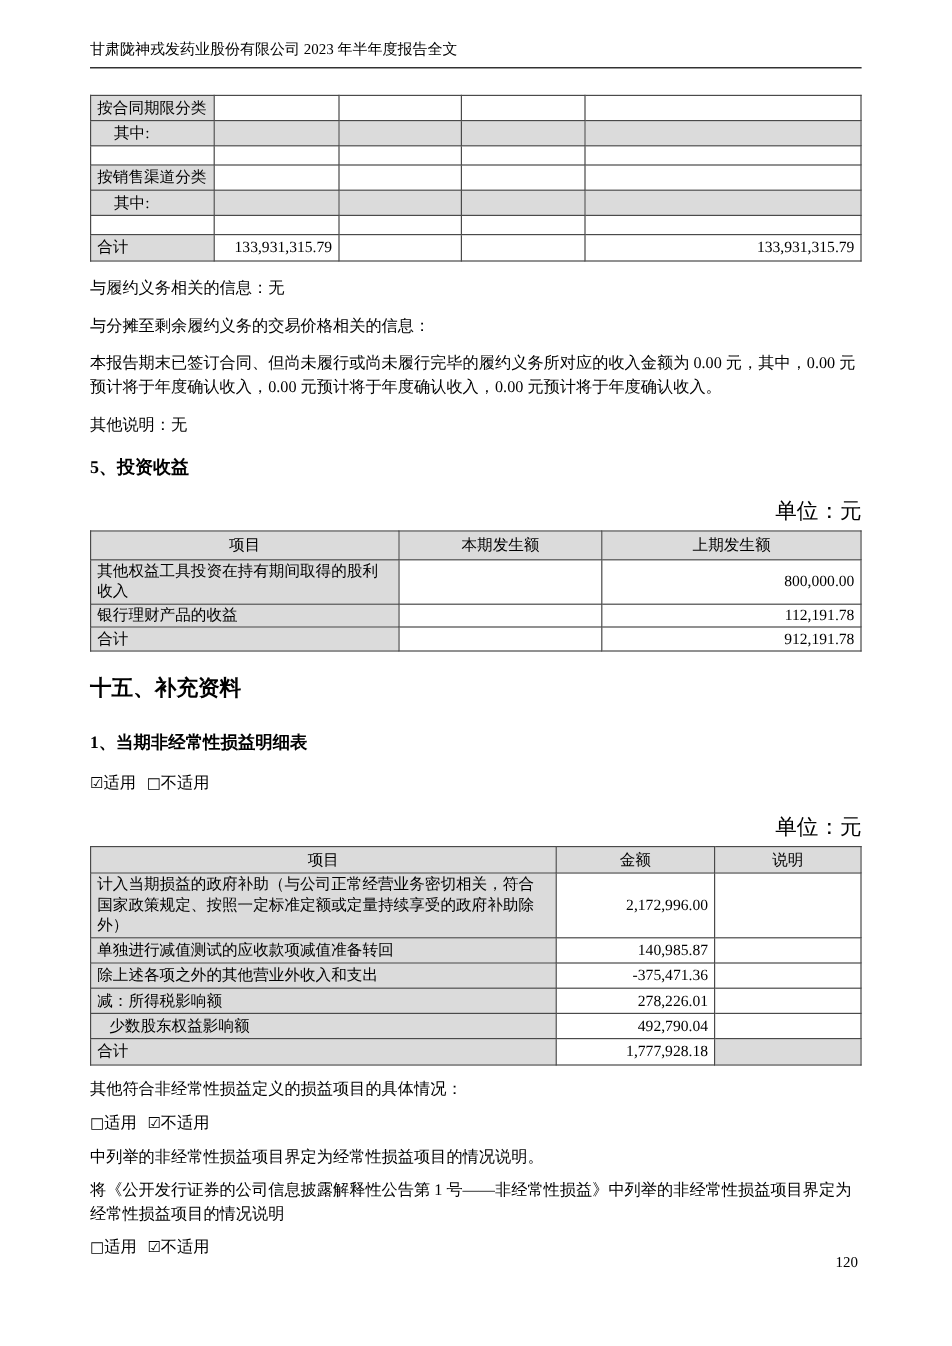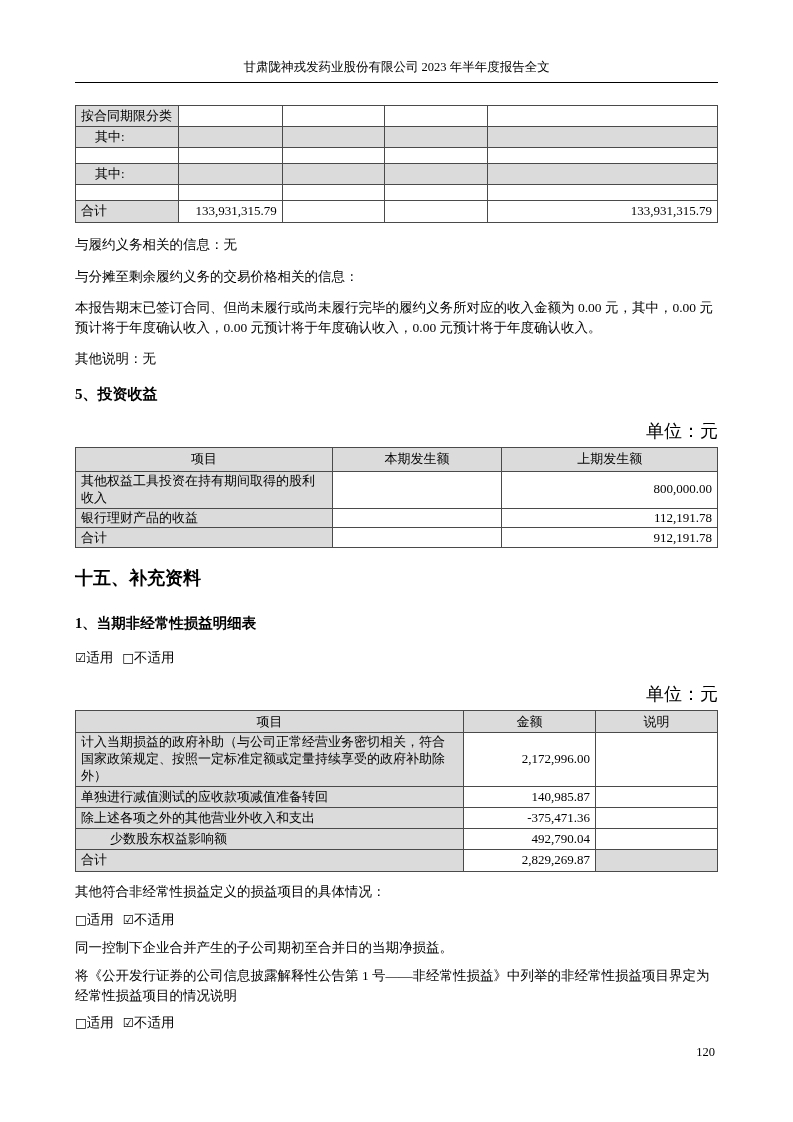--- a/index.html
+++ b/index.html
@@ -4,34 +4,34 @@
 <style>
   html,body { margin:0; padding:0; background:#ffffff; }
   .page {
     position:relative; width:793px; height:1122px; background:#ffffff;
     overflow:hidden; color:#000;
     font-family:"Liberation Serif","DejaVu Serif",serif;
   }
   .content { margin:0 75px; width:643px; }
 
   .doc-header {
-    padding-top:59px; padding-bottom:6px; text-align:center;
+    padding-top:33px; padding-bottom:6px; text-align:left;
     font-size:12.5px; border-bottom:1.5px solid #000;
   }
 
   table { border-collapse:collapse; width:100%; table-layout:fixed; border:1.5px solid #222; }
   td {
     border:1px solid #4a4a4a; font-size:13px; padding:1px 5px;
     vertical-align:middle; line-height:1.3; overflow:hidden;
   }
   .shade { background:#dbdbdb; }
   .num { text-align:right; }
   .ctr { text-align:center; }
   .ind { padding-left:19px; }
-  .ind2 { padding-left:34px; }
+  .ind2 { padding-left:15px; }
   .rh16 { height:16px; } .rh18 { height:18px; } .rh20 { height:20px; }
   .rh21 { height:21px; } .rh22 { height:22px; }
   .rh24 { height:24px; } .rh26 { height:26px; } .rh38 { height:38px; }
 
   .t1 { margin-top:22px; }
   .text-block { margin-top:12px; }
   .text-block p { margin:12px 0; font-size:13.5px; line-height:1.45; }
 
   .h-sub5 { margin:16px 0 0 0; font-size:15px; font-weight:bold; }
   .unit-line { margin-top:15px; text-align:right; font-size:18px; }
@@ -81,20 +81,27 @@
         </tr>
         <tr class="rh21">
           <td class="shade ind">其中:</td>
           <td class="shade"></td>
           <td class="shade"></td>
           <td class="shade"></td>
           <td class="shade"></td>
         </tr>
         <tr class="rh16">
           <td></td>
+          <td></td>
+          <td></td>
+          <td></td>
+          <td></td>
+        </tr>
+        <tr class="rh21">
+          <td class="shade">按销售渠道分类</td>
           <td></td>
           <td></td>
           <td></td>
           <td></td>
         </tr>
         <tr class="rh21">
           <td class="shade ind">其中:</td>
           <td class="shade"></td>
           <td class="shade"></td>
           <td class="shade"></td>
@@ -187,38 +194,43 @@
           <td class="shade">单独进行减值测试的应收款项减值准备转回</td>
           <td class="num">140,985.87</td>
           <td></td>
         </tr>
         <tr class="rh21">
           <td class="shade">除上述各项之外的其他营业外收入和支出</td>
           <td class="num">-375,471.36</td>
           <td></td>
         </tr>
         <tr class="rh21">
+          <td class="shade">减：所得税影响额</td>
+          <td class="num">278,226.01</td>
+          <td></td>
+        </tr>
+        <tr class="rh21">
           <td class="shade ind2">少数股东权益影响额</td>
           <td class="num">492,790.04</td>
           <td></td>
         </tr>
         <tr class="rh22">
           <td class="shade">合计</td>
-          <td class="num">2,829,269.87</td>
+          <td class="num">1,777,928.18</td>
           <td class="shade"></td>
         </tr>
       </tbody>
     </table>
 
     <div class="after-block">
       <p>其他符合非经常性损益定义的损益项目的具体情况：</p>
       <div class="check-line">
         <span class="box">□</span><span>适用</span><span class="gap"></span><span class="box">☑</span><span>不适用</span>
       </div>
-      <p>同一控制下企业合并产生的子公司期初至合并日的当期净损益。</p>
+      <p>中列举的非经常性损益项目界定为经常性损益项目的情况说明。</p>
       <p>将《公开发行证券的公司信息披露解释性公告第 1 号——非经常性损益》中列举的非经常性损益项目界定为经常性损益项目的情况说明</p>
       <div class="check-line">
         <span class="box">□</span><span>适用</span><span class="gap"></span><span class="box">☑</span><span>不适用</span>
       </div>
     </div>
 
   </div>
 
   <div class="page-footer">120</div>
 </div>

